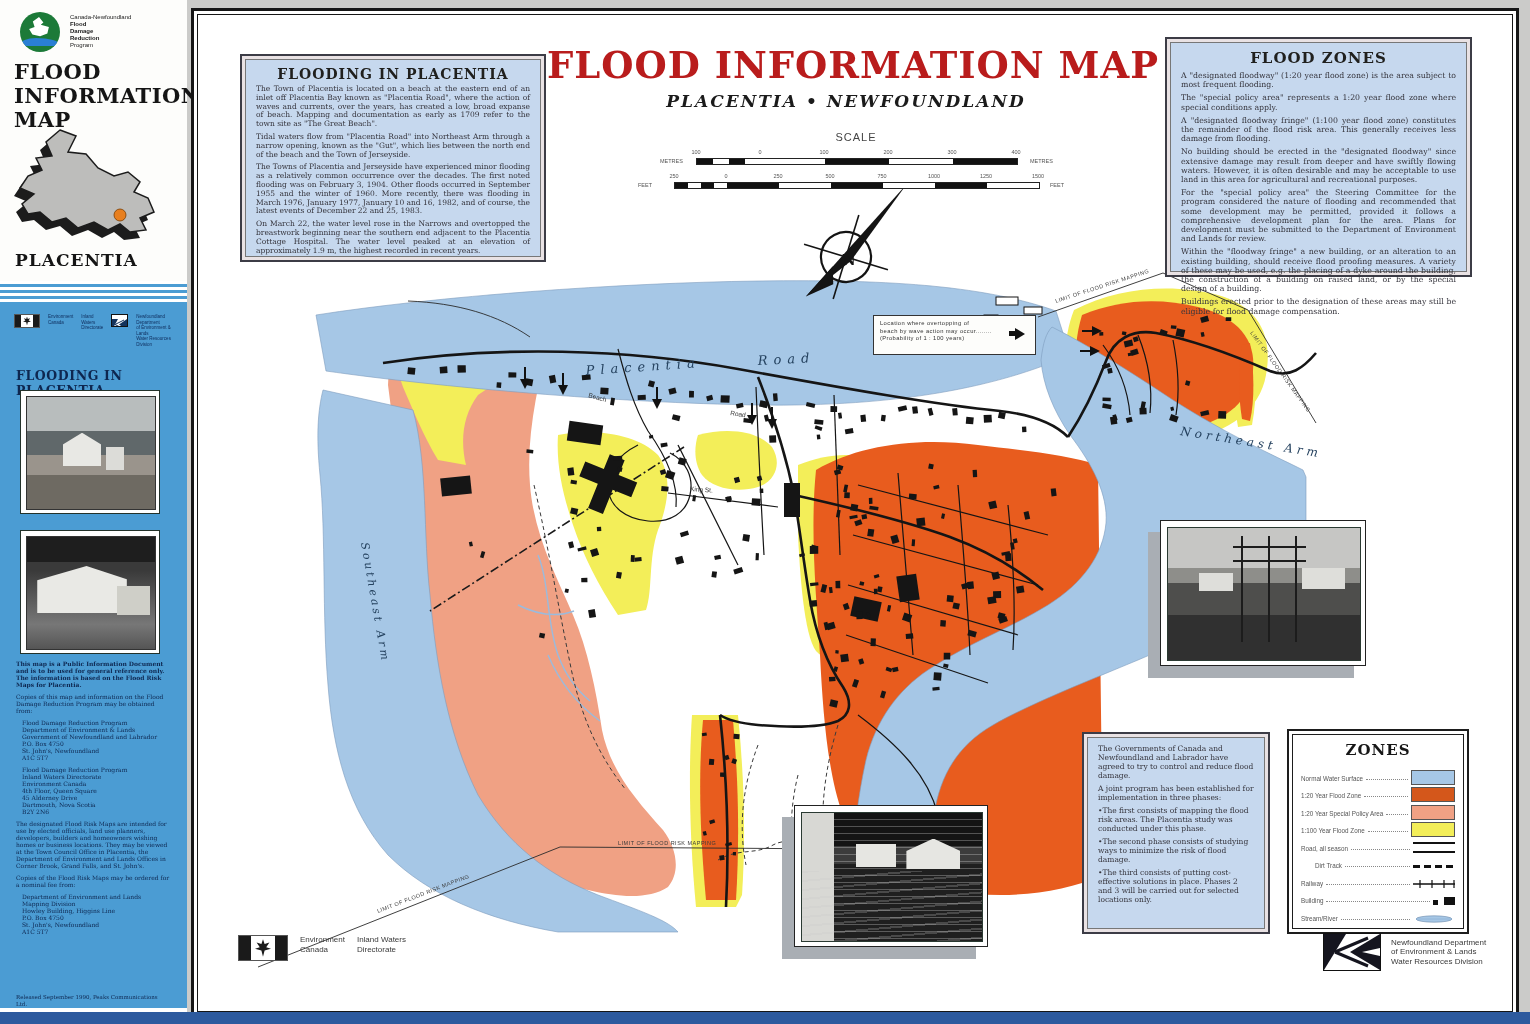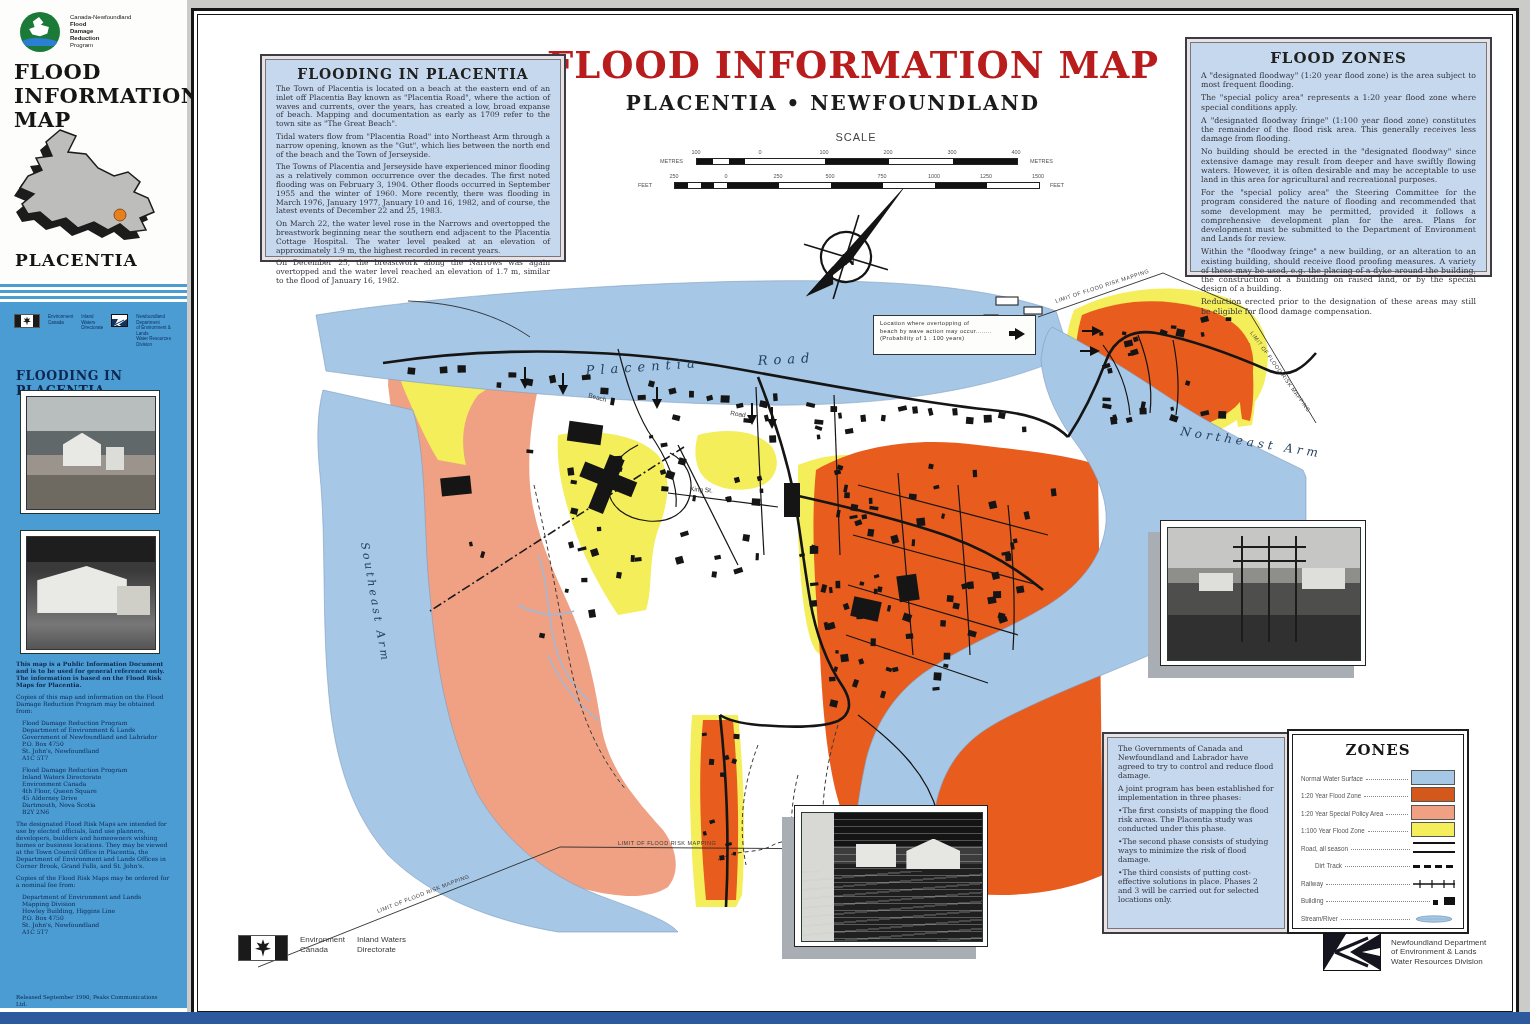--- a/index.html
+++ b/index.html
@@ -40,30 +40,30 @@
   .can-flag .leaf{position:absolute;left:50%;top:50%;transform:translate(-50%,-50%);}
   .nf-flag{position:relative;background:#fff;border:1px solid #111;overflow:hidden;}
 
   
   #panel{left:191px;top:8px;width:1322px;height:1004px;background:#fff;border:3px solid #161616;}
   #panel-in{position:absolute;inset:3px;border:1px solid #161616;}
   #mapsvg{position:absolute;left:0;top:0;z-index:1;}
   .z2{z-index:2;}
 
   #map-title{left:320px;top:28px;width:670px;text-align:center;font-weight:bold;font-size:37px;letter-spacing:1px;color:#b91c1c;}
-  #map-sub{left:300px;top:76px;width:670px;text-align:center;font-weight:bold;font-size:20px;letter-spacing:2px;color:#1b1b1b;}
+  #map-sub{left:313px;top:76px;width:670px;text-align:center;font-weight:bold;font-size:17px;letter-spacing:2px;color:#1b1b1b;font-style:italic;}
   #scale-wrap{left:448px;top:116px;width:420px;}
   #scale-label{text-align:center;font-family:"Liberation Sans",sans-serif;font-size:11px;color:#444;letter-spacing:1px;}
   .sbar-row{position:relative;height:24px;}
   .sbar{position:absolute;height:5px;border:1px solid #222;font-size:0;display:flex;}
   .sbar .seg{height:100%;}
   .sbar-ticks span{position:absolute;transform:translateX(-50%);font-family:"Liberation Sans",sans-serif;font-size:5.5px;color:#555;top:0;}
   .sbar-unit{position:absolute;top:9px;font-family:"Liberation Sans",sans-serif;font-size:5.5px;color:#555;}
 
-  .infobox{background:#e9e2e4;border:2px solid #3c3c46;padding:3px;box-sizing:border-box;margin-left:20px;}
+  .infobox{background:#e9e2e4;border:2px solid #3c3c46;padding:3px;box-sizing:border-box;}
   .infobox-in{background:#c6d8ee;border:1px solid #777;height:100%;box-sizing:border-box;padding:6px 10px;}
   .ib-title{text-align:center;font-weight:bold;letter-spacing:1px;color:#20201e;}
   .ib-par{color:#35343c;margin:0 0 4px 0;text-align:justify;}
 
   #floodingbox{left:42px;top:39px;width:306px;height:208px;}
   #floodingbox .ib-title{font-size:14px;margin-bottom:3px;}
   #floodingbox .ib-par{font-size:7.5px;line-height:8.8px;}
   #zonesbox{left:967px;top:22px;width:307px;height:240px;}
   #zonesbox .ib-title{font-size:15px;margin-bottom:4px;}
   #zonesbox .ib-par{font-size:7.8px;line-height:9.2px;}
@@ -595,34 +595,33 @@
         </div>
       </div>
 
       <div id="floodingbox" class="infobox abs z2">
         <div class="infobox-in">
           <div class="ib-title">FLOODING IN PLACENTIA</div>
           <p class="ib-par">The Town of Placentia is located on a beach at the eastern end of an inlet off Placentia Bay known as "Placentia Road", where the action of waves and currents, over the years, has created a low, broad expanse of beach. Mapping and documentation as early as 1709 refer to the town site as "The Great Beach".</p>
           <p class="ib-par">Tidal waters flow from "Placentia Road" into Northeast Arm through a narrow opening, known as the "Gut", which lies between the north end of the beach and the Town of Jerseyside.</p>
           <p class="ib-par">The Towns of Placentia and Jerseyside have experienced minor flooding as a relatively common occurrence over the decades. The first noted flooding was on February 3, 1904. Other floods occurred in September 1955 and the winter of 1960. More recently, there was flooding in March 1976, January 1977, January 10 and 16, 1982, and of course, the latest events of December 22 and 25, 1983.</p>
           <p class="ib-par">On March 22, the water level rose in the Narrows and overtopped the breastwork beginning near the southern end adjacent to the Placentia Cottage Hospital. The water level peaked at an elevation of approximately 1.9 m, the highest recorded in recent years.</p>
-          <p class="ib-par">On December 25, the breastwork along the Narrows was again overtopped and the water level reached an elevation of 1.7 m, similar to the flood of January 16, 1982.</p>
         </div>
       </div>
 
       <div id="zonesbox" class="infobox abs z2">
         <div class="infobox-in">
           <div class="ib-title">FLOOD ZONES</div>
           <p class="ib-par">A "designated floodway" (1:20 year flood zone) is the area subject to most frequent flooding.</p>
           <p class="ib-par">The "special policy area" represents a 1:20 year flood zone where special conditions apply.</p>
           <p class="ib-par">A "designated floodway fringe" (1:100 year flood zone) constitutes the remainder of the flood risk area. This generally receives less damage from flooding.</p>
           <p class="ib-par">No building should be erected in the "designated floodway" since extensive damage may result from deeper and have swiftly flowing waters. However, it is often desirable and may be acceptable to use land in this area for agricultural and recreational purposes.</p>
           <p class="ib-par">For the "special policy area" the Steering Committee for the program considered the nature of flooding and recommended that some development may be permitted, provided it follows a comprehensive development plan for the area. Plans for development must be submitted to the Department of Environment and Lands for review.</p>
           <p class="ib-par">Within the "floodway fringe" a new building, or an alteration to an existing building, should receive flood proofing measures. A variety of these may be used, e.g. the placing of a dyke around the building, the construction of a building on raised land, or by the special design of a building.</p>
-          <p class="ib-par">Reduction erected prior to the designation of these areas may still be eligible for flood damage compensation.</p>
+          <p class="ib-par">Buildings erected prior to the designation of these areas may still be eligible for flood damage compensation.</p>
         </div>
       </div>
 
       <div id="annbox" class="abs z2">
         <div class="ann-line">Location where overtopping of</div>
         <div class="ann-line">beach by wave action may occur........</div>
         <div class="ann-line">(Probability of 1 : 100 years)</div>
         <div id="ann-stem"></div>
         <div id="ann-arrow"></div>
       </div>

